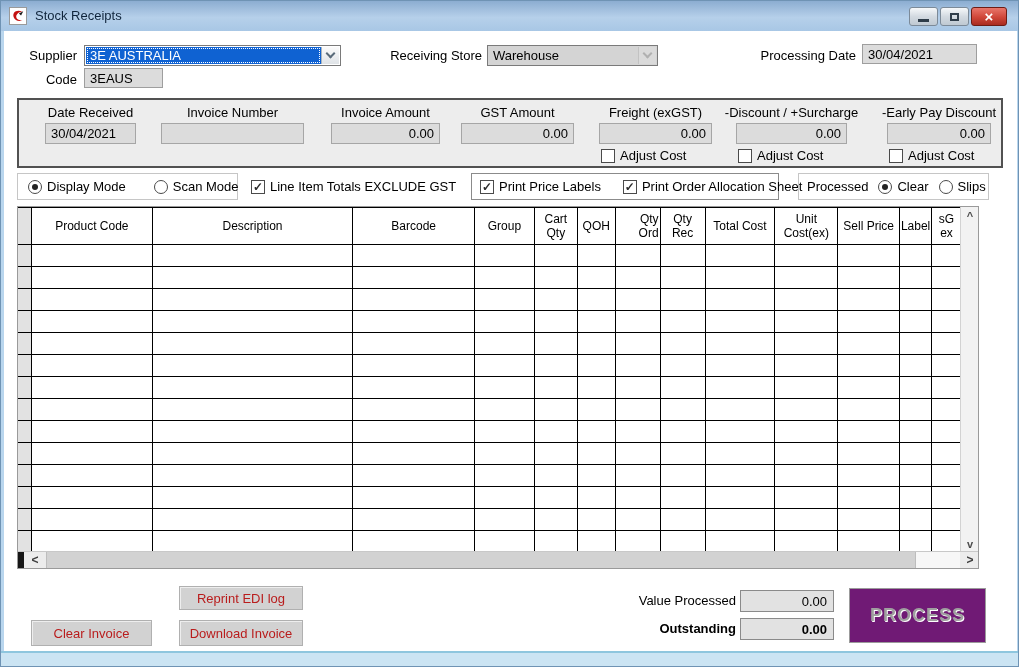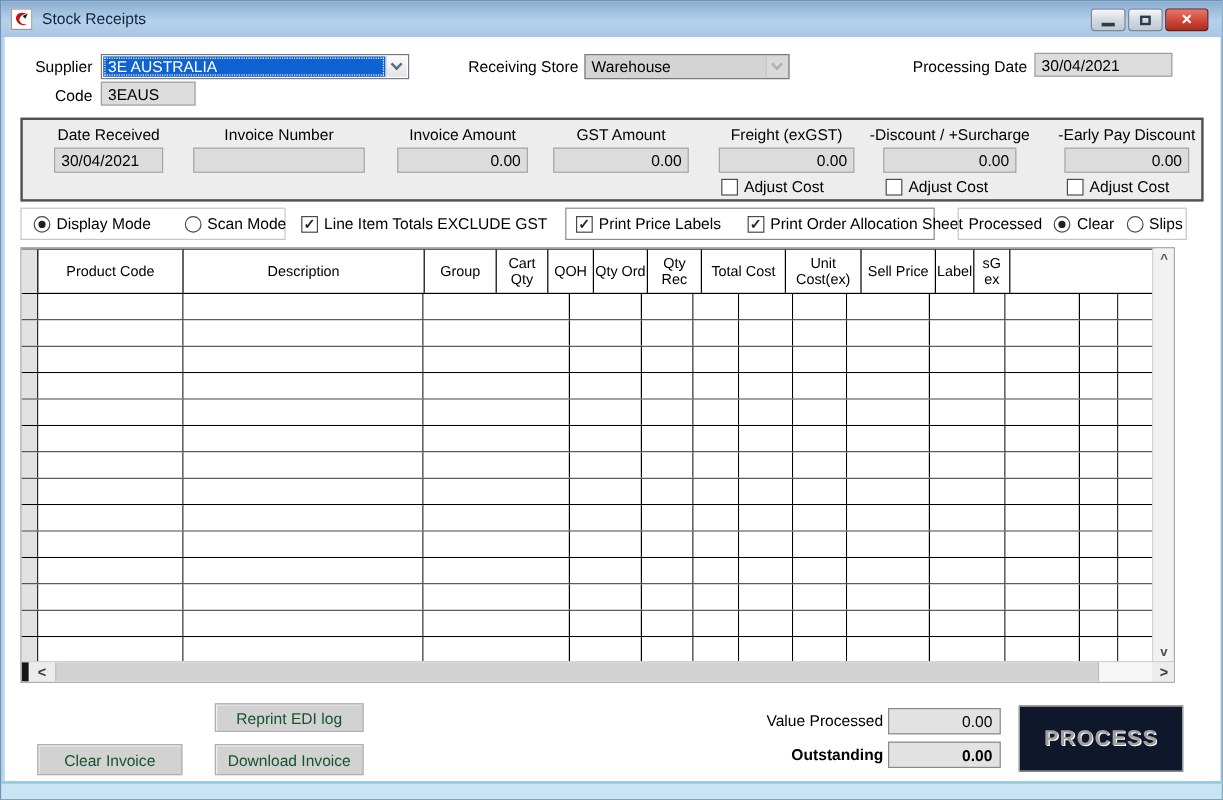--- a/index.html
+++ b/index.html
@@ -69,23 +69,23 @@
 
   .vsb { position:absolute; right:0; top:0; width:18px; height:345px; background:#f2f2f2; border-left:1px solid #d2d2d2; }
   .vsb-btn { position:absolute; left:0; width:18px; height:17px; display:flex; align-items:center; justify-content:center; color:#4d4d4d; font-weight:bold; font-size:11px; }
   .hsb { position:absolute; left:0; bottom:0; width:962px; height:17px; display:flex; background:#f6f6f6; border-top:1px solid #c8c8c8; }
   .hsb-dark { width:6px; height:100%; background:#161616; }
   .hsb-btn { width:22px; height:100%; background:#ececec; display:flex; align-items:center; justify-content:center; color:#3d3d3d; font-weight:bold; font-size:12px; }
   .hsb-thumb { flex:1; height:100%; background:#d2d2d2; border-left:1px solid #bdbdbd; border-right:1px solid #bdbdbd; }
   .hsb-track { width:44px; height:100%; background:#f7f7f7; }
 
   
-  .btn-dis { position:absolute; background:#d2d2d2; border:1px solid #b0b0b0; box-shadow:inset 1px 1px 0 #eee; color:#14532d; display:flex; align-items:center; justify-content:center; font-size:13px; }
+  .btn-dis { position:absolute; background:#d2d2d2; border:1px solid #b0b0b0; box-shadow:inset 1px 1px 0 #eee; color:#b91c1c; display:flex; align-items:center; justify-content:center; font-size:13px; }
   .val-fld { position:absolute; width:94px; height:22px; background:#e2e2e2; border:1px solid #8a8a8a; text-align:right; padding:2px 6px; line-height:17px; }
-  .process-btn { position:absolute; left:848px; top:587px; width:137px; height:55px; background:#0f172a; border:1px solid #9b9b9b; color:#9f9f9f; font-weight:bold; font-size:18px; letter-spacing:1px; display:flex; align-items:center; justify-content:center; text-shadow:1px 1px 0 #ffffff; }
+  .process-btn { position:absolute; left:848px; top:587px; width:137px; height:55px; background:#701a75; border:1px solid #9b9b9b; color:#9f9f9f; font-weight:bold; font-size:18px; letter-spacing:1px; display:flex; align-items:center; justify-content:center; text-shadow:1px 1px 0 #ffffff; }
 </style>
 </head>
 <body>
 
 <div class="window">
 
   <div class="titlebar">
     <div class="app-icon">
       <svg width="14" height="14" viewBox="0 0 16 16">
         <path d="M13 3 C6 0 1.5 4 3 9 C4.5 13.5 10 15 13 12.5 C8.5 14 5 10.5 6.2 7.2 C7.4 4 10.5 3.2 13 3 Z" fill="#c41111"></path>
@@ -215,20 +215,21 @@
       <span class="radio"></span>
       <span>Slips</span>
     </div>
   </div>
 
   <div class="grid">
     <div class="ghead">
       <div class="ghc c0 rowhdr"></div>
       <div class="ghc c1">Product Code</div>
       <div class="ghc c2">Description</div>
+      <div class="ghc c3">Barcode</div>
       <div class="ghc c4">Group</div>
       <div class="ghc c5">Cart Qty</div>
       <div class="ghc c6">QOH</div>
       <div class="ghc c7">Qty Ord</div>
       <div class="ghc c8">Qty Rec</div>
       <div class="ghc c9">Total Cost</div>
       <div class="ghc c10">Unit Cost(ex)</div>
       <div class="ghc c11">Sell Price</div>
       <div class="ghc c12">Label</div>
       <div class="ghc c13">sG ex</div>

